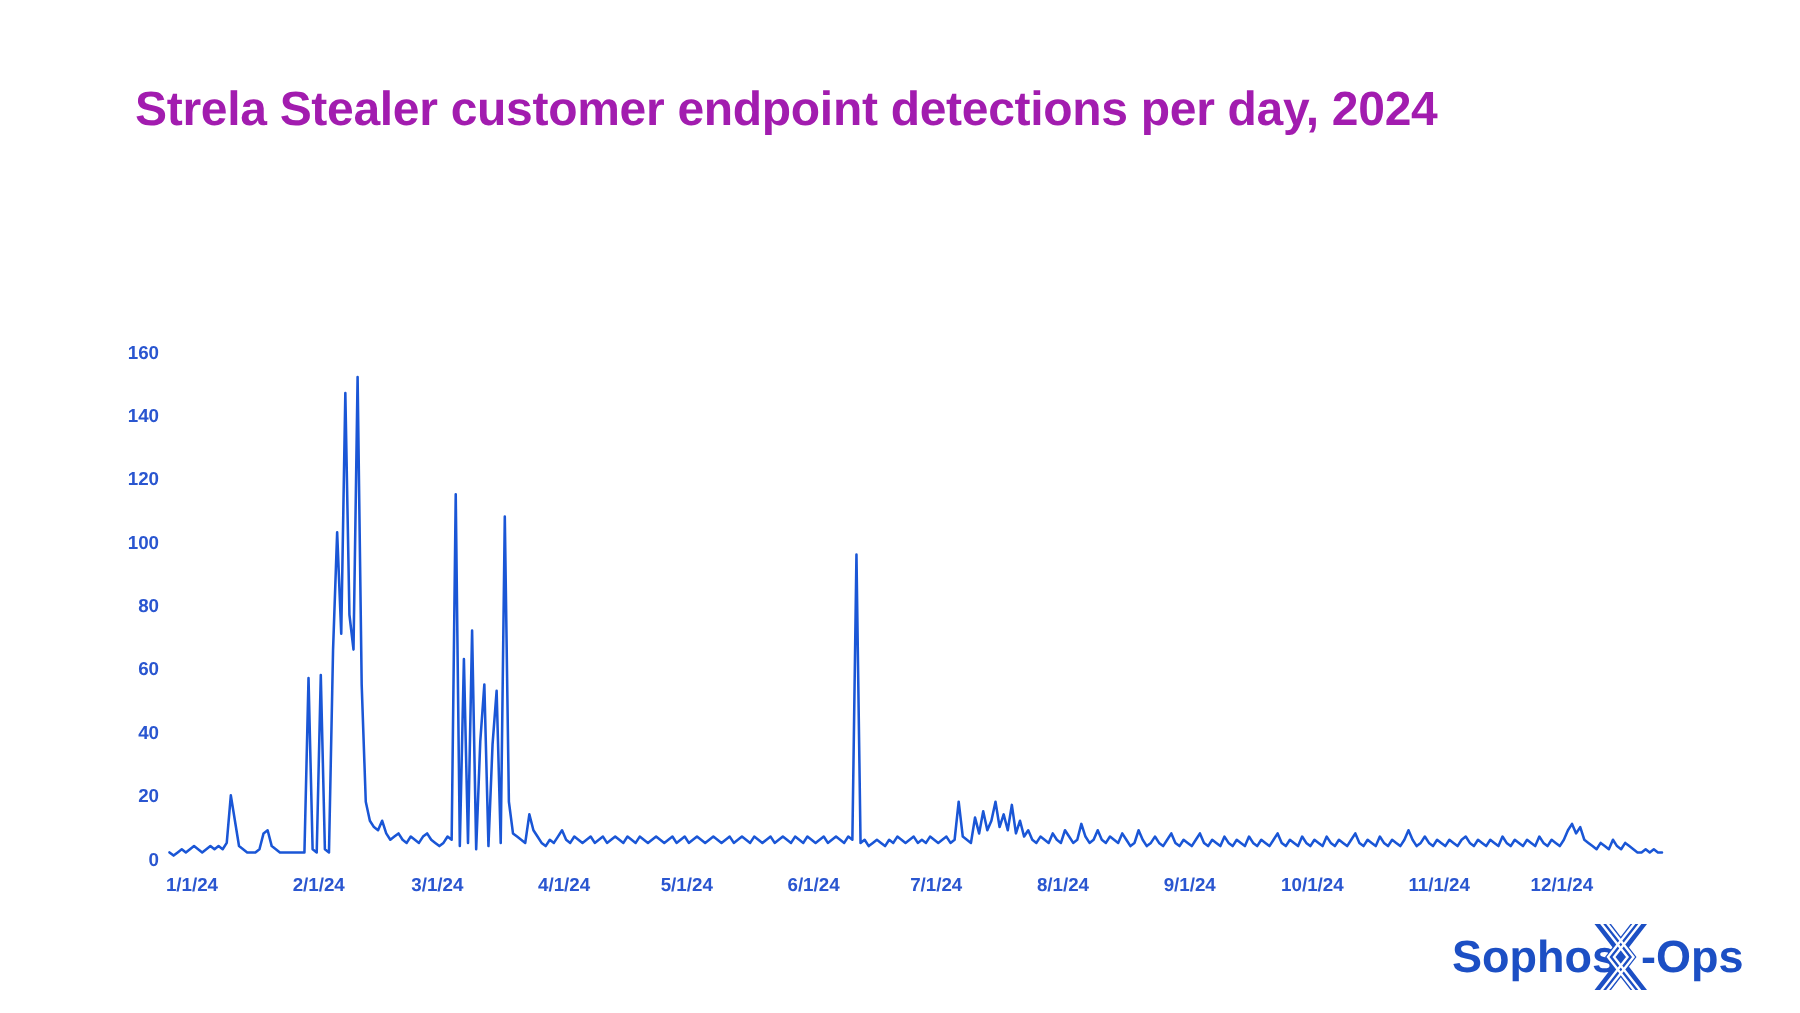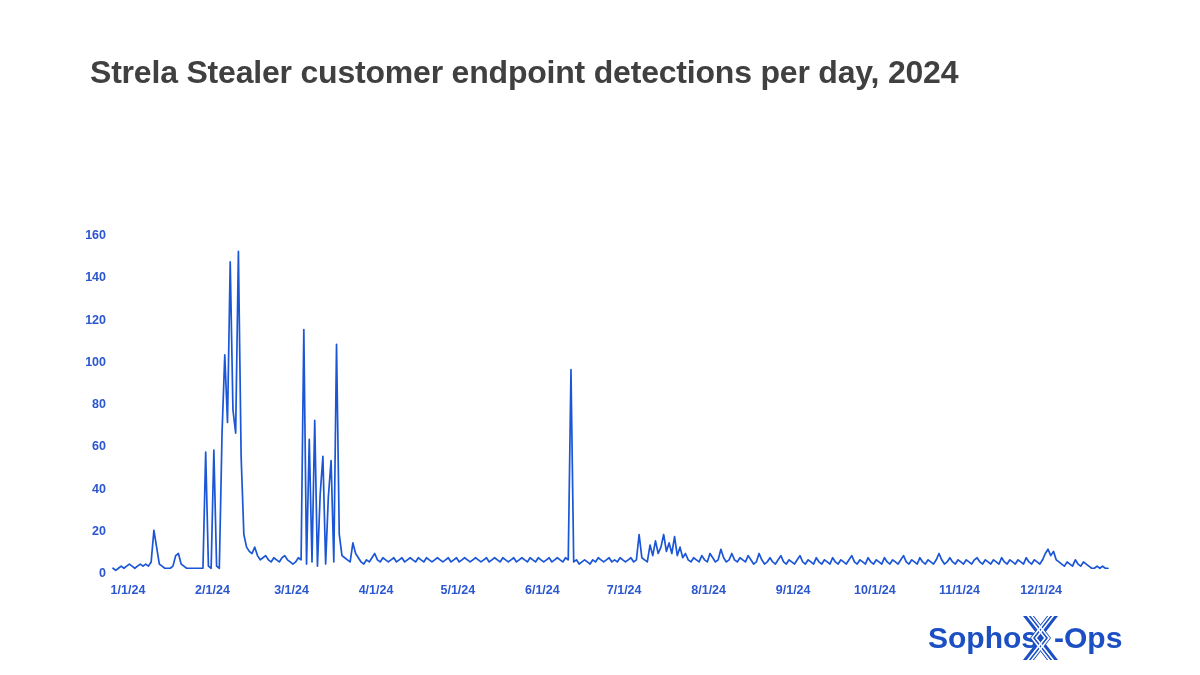--- a/index.html
+++ b/index.html
@@ -15,21 +15,21 @@
     overflow: hidden;
   }
   #chart-title {
     position: absolute;
     left: 90px;
     top: 52px;
     width: 1030px;
     font-size: 32px;
     font-weight: bold;
     line-height: 1.26;
-    color: #404040;
+    color: #a21caf;
     letter-spacing: -0.2px;
   }
   #plot-wrap {
     position: absolute;
     left: 0;
     top: 0;
     width: 1200px;
     height: 675px;
   }
   #plot-svg {
@@ -40,21 +40,21 @@
   .axis-label {
     fill: #2a56d0;
     font-family: "Liberation Sans", sans-serif;
     font-size: 12.5px;
     font-weight: bold;
   }
   .ytick-label { text-anchor: end; }
   .xtick-label { text-anchor: middle; }
   #logo {
     position: absolute;
-    left: 928px;
+    left: 968px;
     top: 612px;
     width: 200px;
     height: 52px;
   }
   .logo-text {
     fill: #1c4fc4;
     font-family: "Liberation Sans", sans-serif;
     font-size: 30px;
     font-weight: bold;
   }

